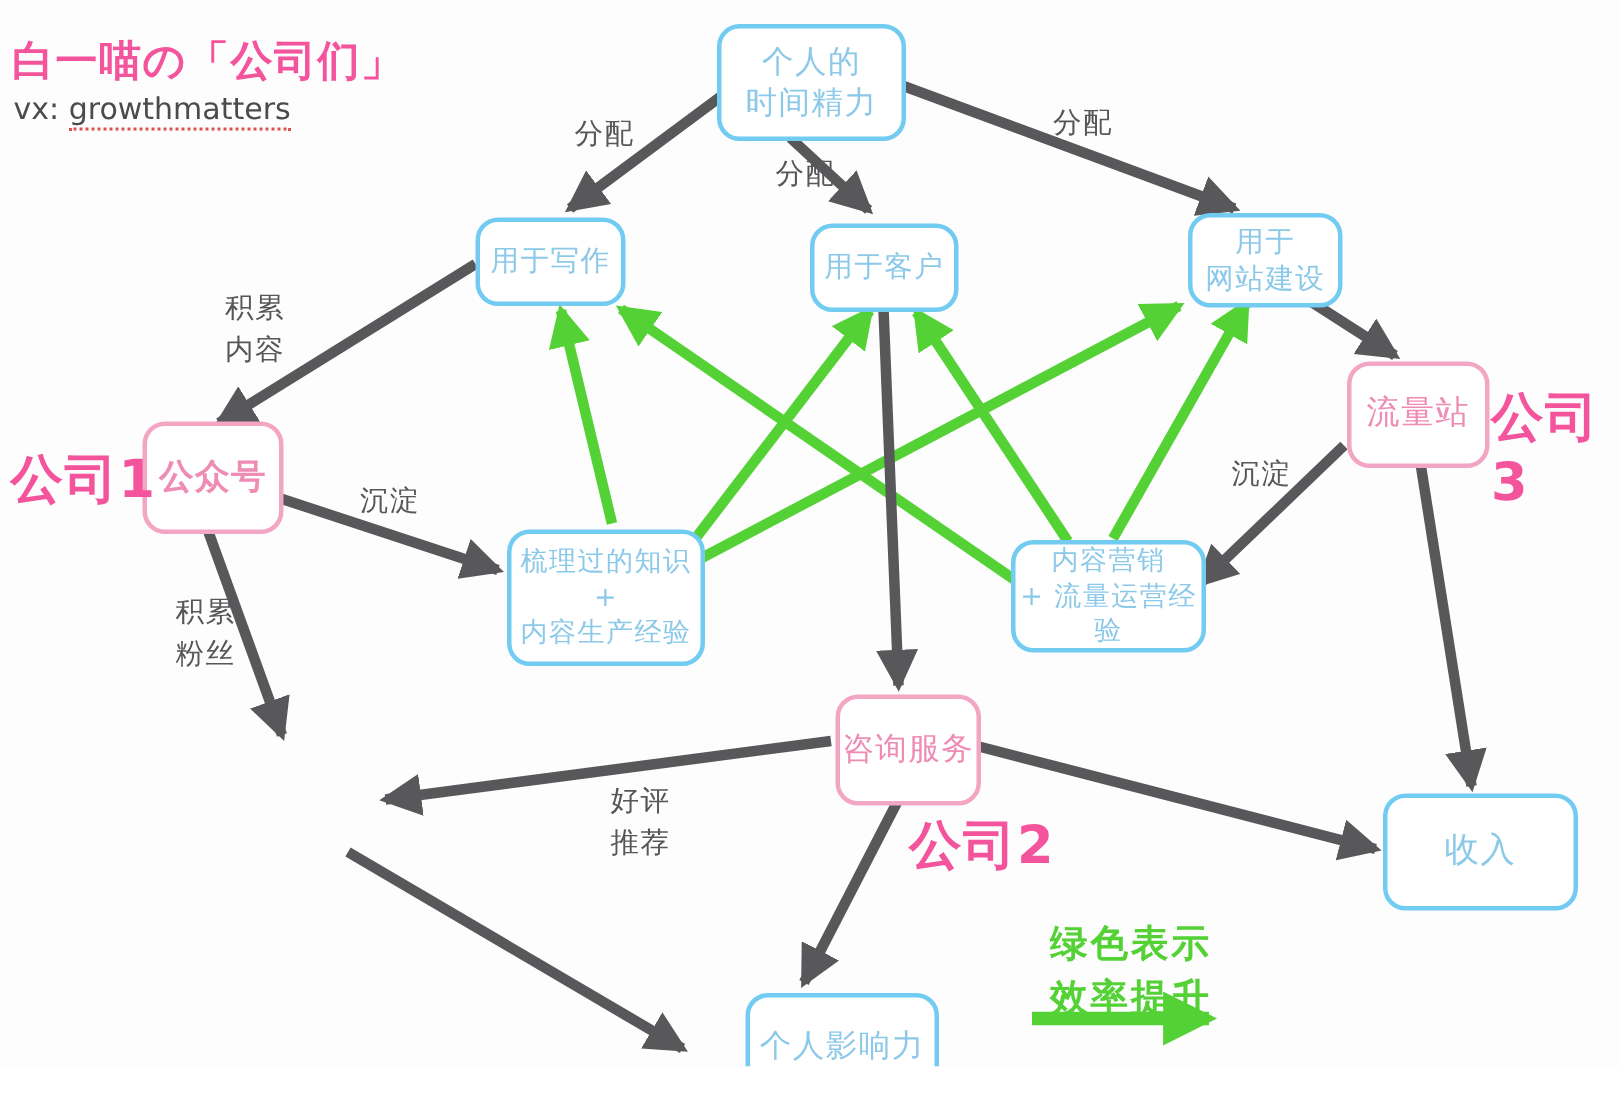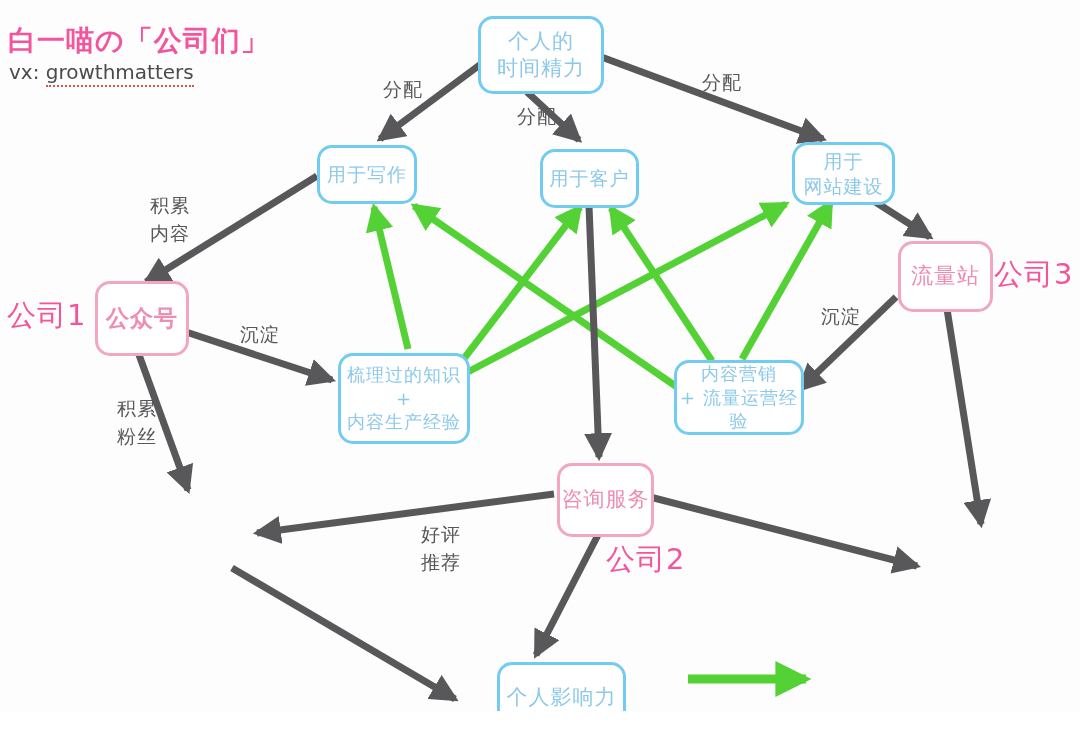--- a/index.html
+++ b/index.html
@@ -12,21 +12,21 @@
   .edge-green{stroke:var(--arrow-green);stroke-width:7;}
   .edge-legend{stroke:var(--arrow-green);stroke-width:9;}
   #arrow-dark path{fill:var(--arrow-dark);}
   #arrow-green path{fill:var(--arrow-green);}
   .node{
     position:absolute;display:flex;flex-direction:column;align-items:center;justify-content:center;
     border-radius:15px;background:#fff;text-align:center;line-height:1.3;font-size:21px;letter-spacing:1px;
   }
   .node.blue{border:3px solid var(--blue-border);color:var(--blue-text);}
   .node.pink{border:3px solid var(--pink-border);color:var(--pink-text);}
-  .company-tag{position:absolute;font-size:29px;font-weight:normal;color:var(--accent-pink);letter-spacing:1px;text-align:center;}
+  .company-tag{position:absolute;font-size:35px;font-weight:bold;color:var(--accent-pink);letter-spacing:1px;}
   .edge-label{position:absolute;font-size:19px;color:var(--label-dark);line-height:1.45;text-align:center;letter-spacing:1px;}
   .title{position:absolute;left:8px;top:22px;font-size:28px;font-weight:bold;color:var(--accent-pink);letter-spacing:1px;}
   .subtitle{position:absolute;left:9px;top:60px;font-size:20px;color:#4b4b4d;}
   .subtitle .uline{border-bottom:2px dotted #d9534f;padding-bottom:1px;}
   .legend-text{position:absolute;font-size:25px;font-weight:600;color:var(--arrow-green);line-height:1.45;letter-spacing:2px;}
 </style>
 </head>
 <body>
 
 <div class="stage" id="stage">
@@ -59,51 +59,58 @@
       <line x1="650" y1="497" x2="917" y2="566" class="edge-dark" marker-end="url(#arrow-dark)"></line>
       <line x1="554" y1="494" x2="257" y2="533" class="edge-dark" marker-end="url(#arrow-dark)"></line>
       <line x1="599" y1="533" x2="536" y2="655" class="edge-dark" marker-end="url(#arrow-dark)"></line>
       <line x1="232" y1="568" x2="455" y2="699" class="edge-dark" marker-end="url(#arrow-dark)"></line>
       <line x1="688" y1="679" x2="806" y2="679" class="edge-legend" marker-end="url(#arrow-green)"></line>
     </svg>
 
   <div class="title">白一喵の「公司们」</div>
   <div class="subtitle"><span>vx:</span> <span class="uline">growthmatters</span></div>
 
+  <div class="legend-text" id="legend-text" style="left: 700px; top: 611px;">
+    <div>绿色表示</div>
+    <div>效率提升</div>
+  </div>
 
 <div class="node blue" style="left: 478px; top: 16px; width: 120px; height: 72px; font-size: 21px;">
       <div>个人的</div>
       <div>时间精力</div>
     </div>
     <div class="node blue" style="left: 317px; top: 145px; width: 94px; height: 53px; font-size: 19px;">
       <div>用于写作</div>
     </div>
     <div class="node blue" style="left: 540px; top: 149px; width: 93px; height: 53px; font-size: 19px;">
       <div>用于客户</div>
     </div>
-    <div class="node blue" style="left: 792px; top: 142px; width: 97px; height: 57px; font-size: 19px; border-radius: 16px;">
+    <div class="node blue" style="left: 792px; top: 142px; width: 97px; height: 57px; font-size: 19px;">
       <div>用于</div>
       <div>网站建设</div>
     </div>
     <div class="node pink" style="left: 95px; top: 281px; width: 88px; height: 69px; font-size: 23px; font-weight: bold;">
       <div>公众号</div>
     </div>
     <div class="node pink" style="left: 898px; top: 241px; width: 89px; height: 65px; font-size: 22px;">
       <div>流量站</div>
     </div>
     <div class="node blue" style="left: 338px; top: 353px; width: 126px; height: 85px; font-size: 18px;">
       <div>梳理过的知识+</div>
       <div>内容生产经验</div>
     </div>
     <div class="node blue" style="left: 674px; top: 360px; width: 124px; height: 69px; font-size: 18px;">
       <div>内容营销</div>
       <div>+ 流量运营经验</div>
     </div>
     <div class="node pink" style="left: 557px; top: 463px; width: 91px; height: 68px; font-size: 21px;">
       <div>咨询服务</div>
+    </div>
+    <div class="node blue" style="left: 922px; top: 529px; width: 124px; height: 72px; font-size: 23px;">
+      <div>收入</div>
     </div>
     <div class="node blue" style="left: 461px; top: 662px; width: 123px; height: 66px; font-size: 21px; margin-left: 36px;">
       <div>个人影响力</div>
     </div>
     <div class="company-tag" style="left: 7px; top: 296px;">公司1</div>
     <div class="company-tag" style="left: 606px; top: 540px;">公司2</div>
     <div class="company-tag" style="left: 994px; top: 255px;">公司3</div>
     <div class="edge-label" style="left: 383px; top: 76px;">
       <div>分配</div>
     </div>
@@ -120,17 +127,17 @@
     <div class="edge-label" style="left: 240px; top: 321px;">
       <div>沉淀</div>
     </div>
     <div class="edge-label" style="left: 821px; top: 303px;">
       <div>沉淀</div>
     </div>
     <div class="edge-label" style="left: 117px; top: 395px;">
       <div>积累</div>
       <div>粉丝</div>
     </div>
-    <div class="edge-label" style="left: 407px; top: 521px; margin-left: 14px;">
+    <div class="edge-label" style="left: 407px; top: 521px;">
       <div>好评</div>
       <div>推荐</div>
     </div>
   </div>
 
 </body></html>

